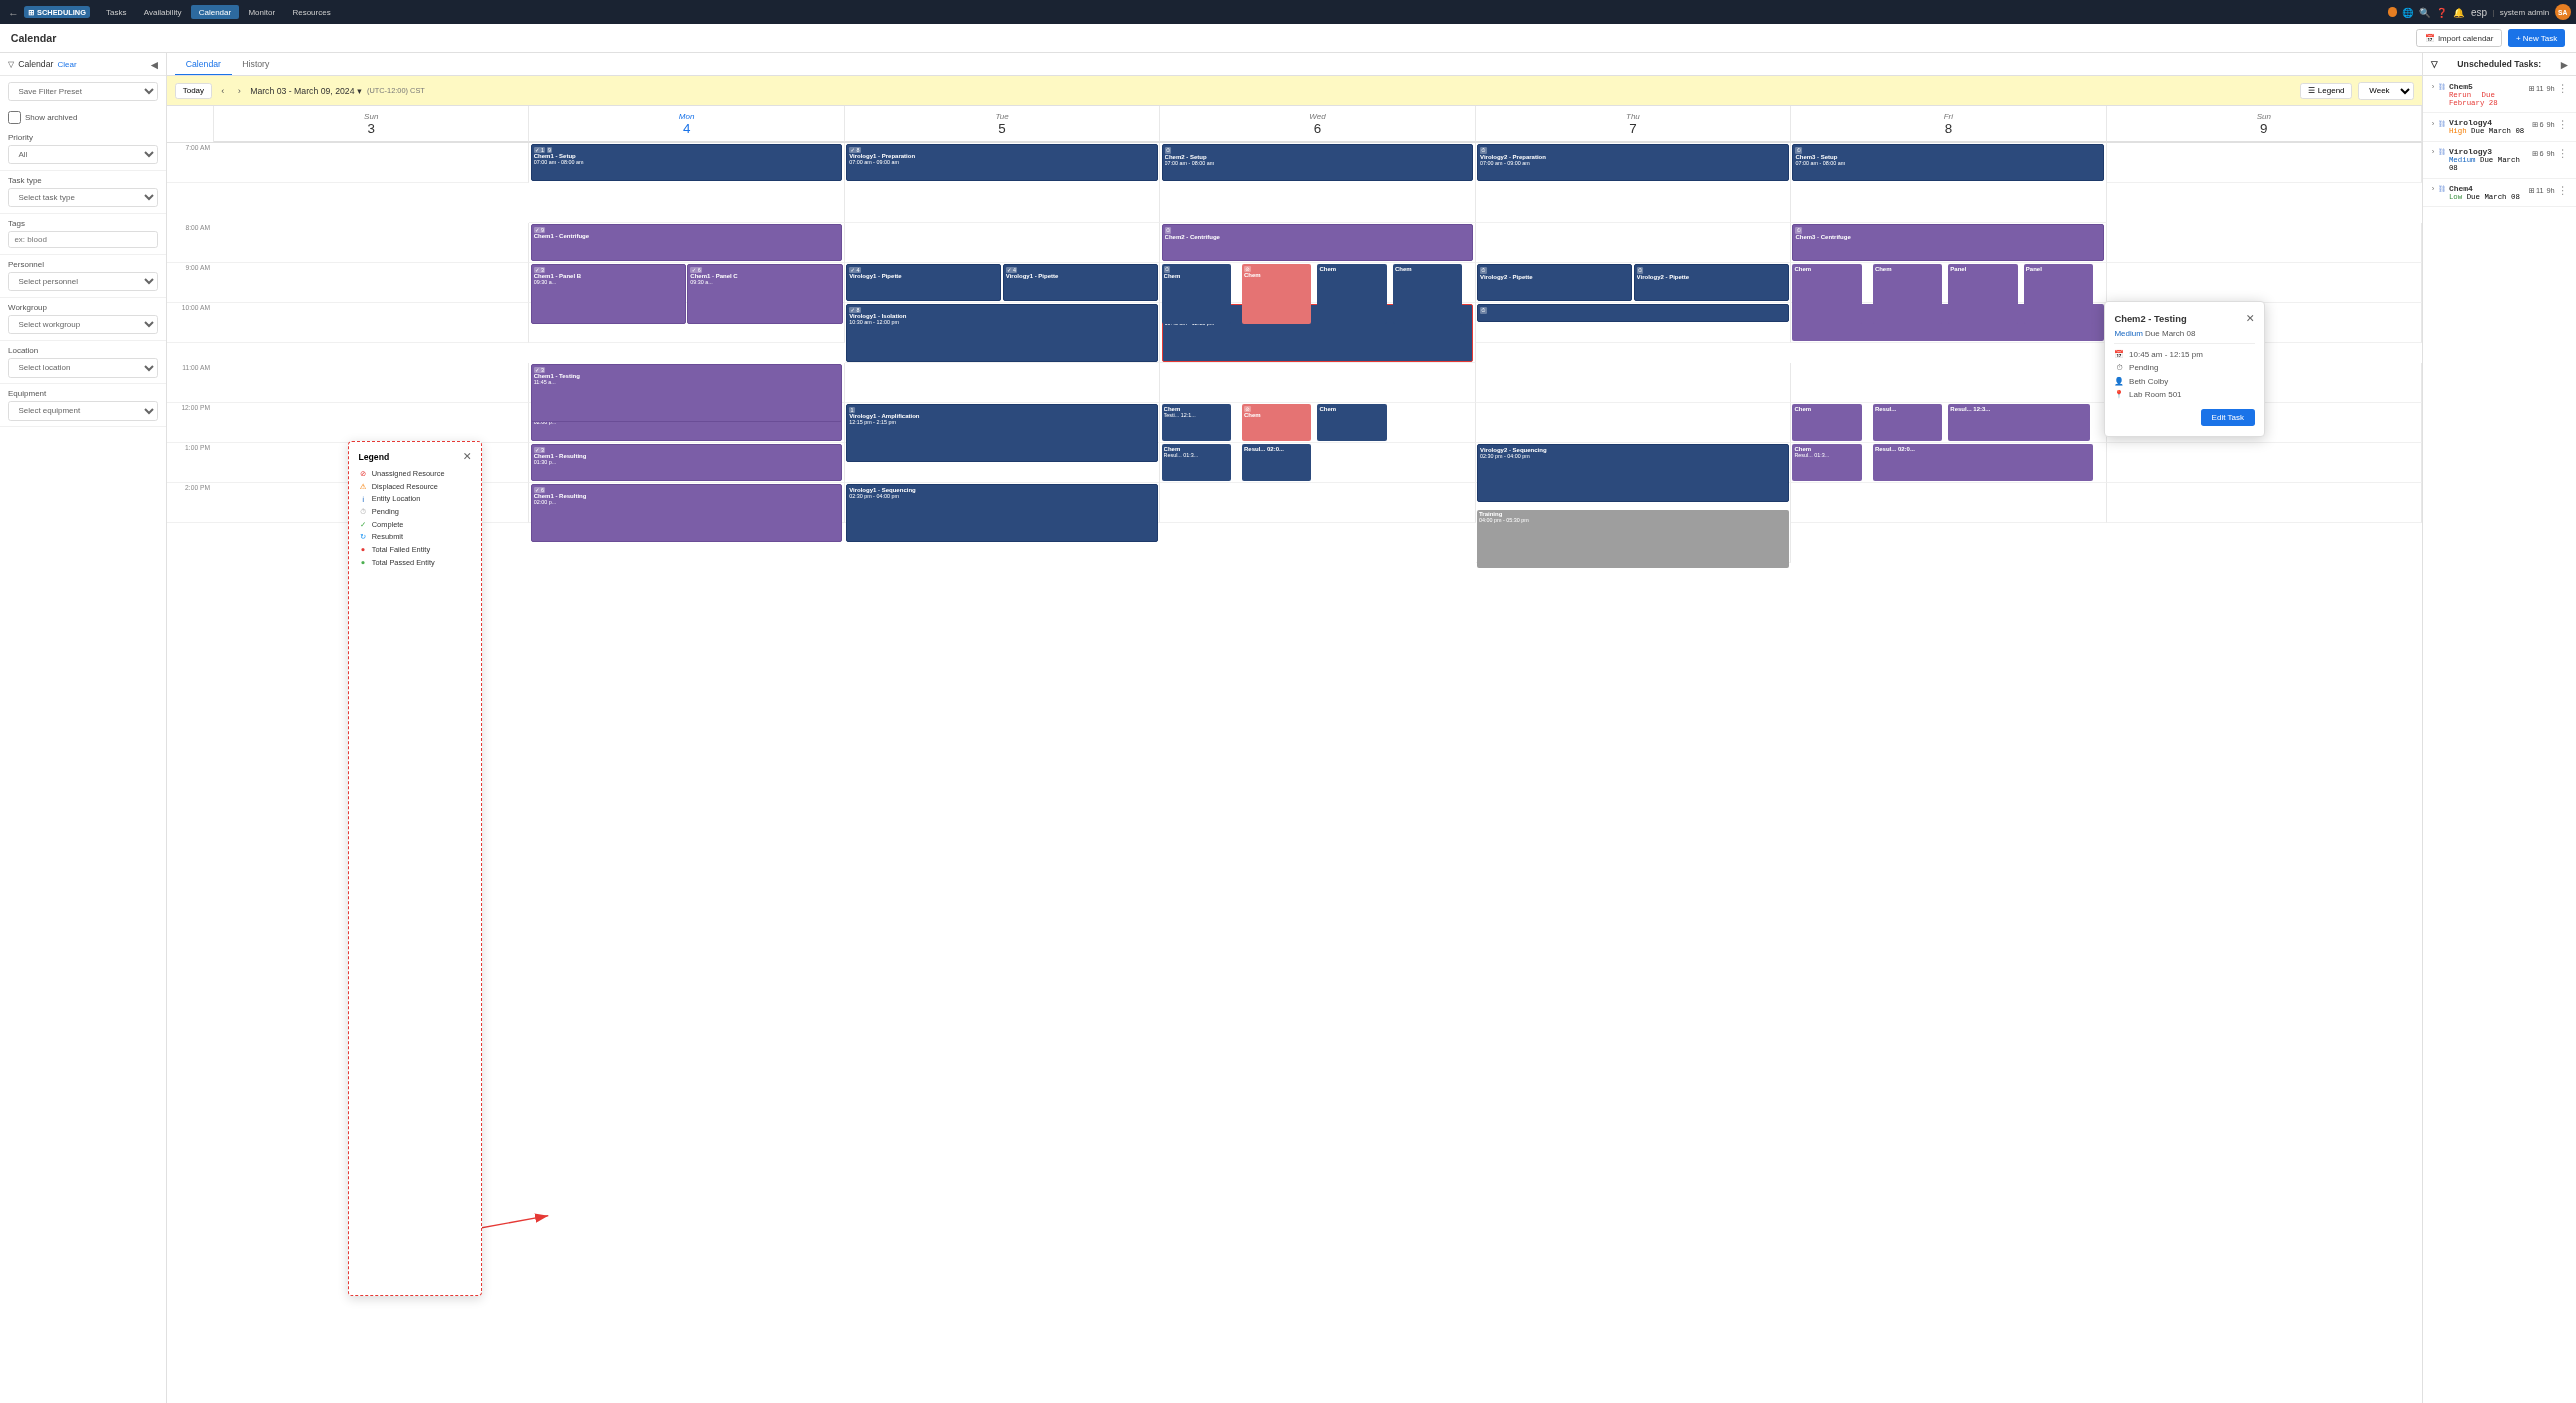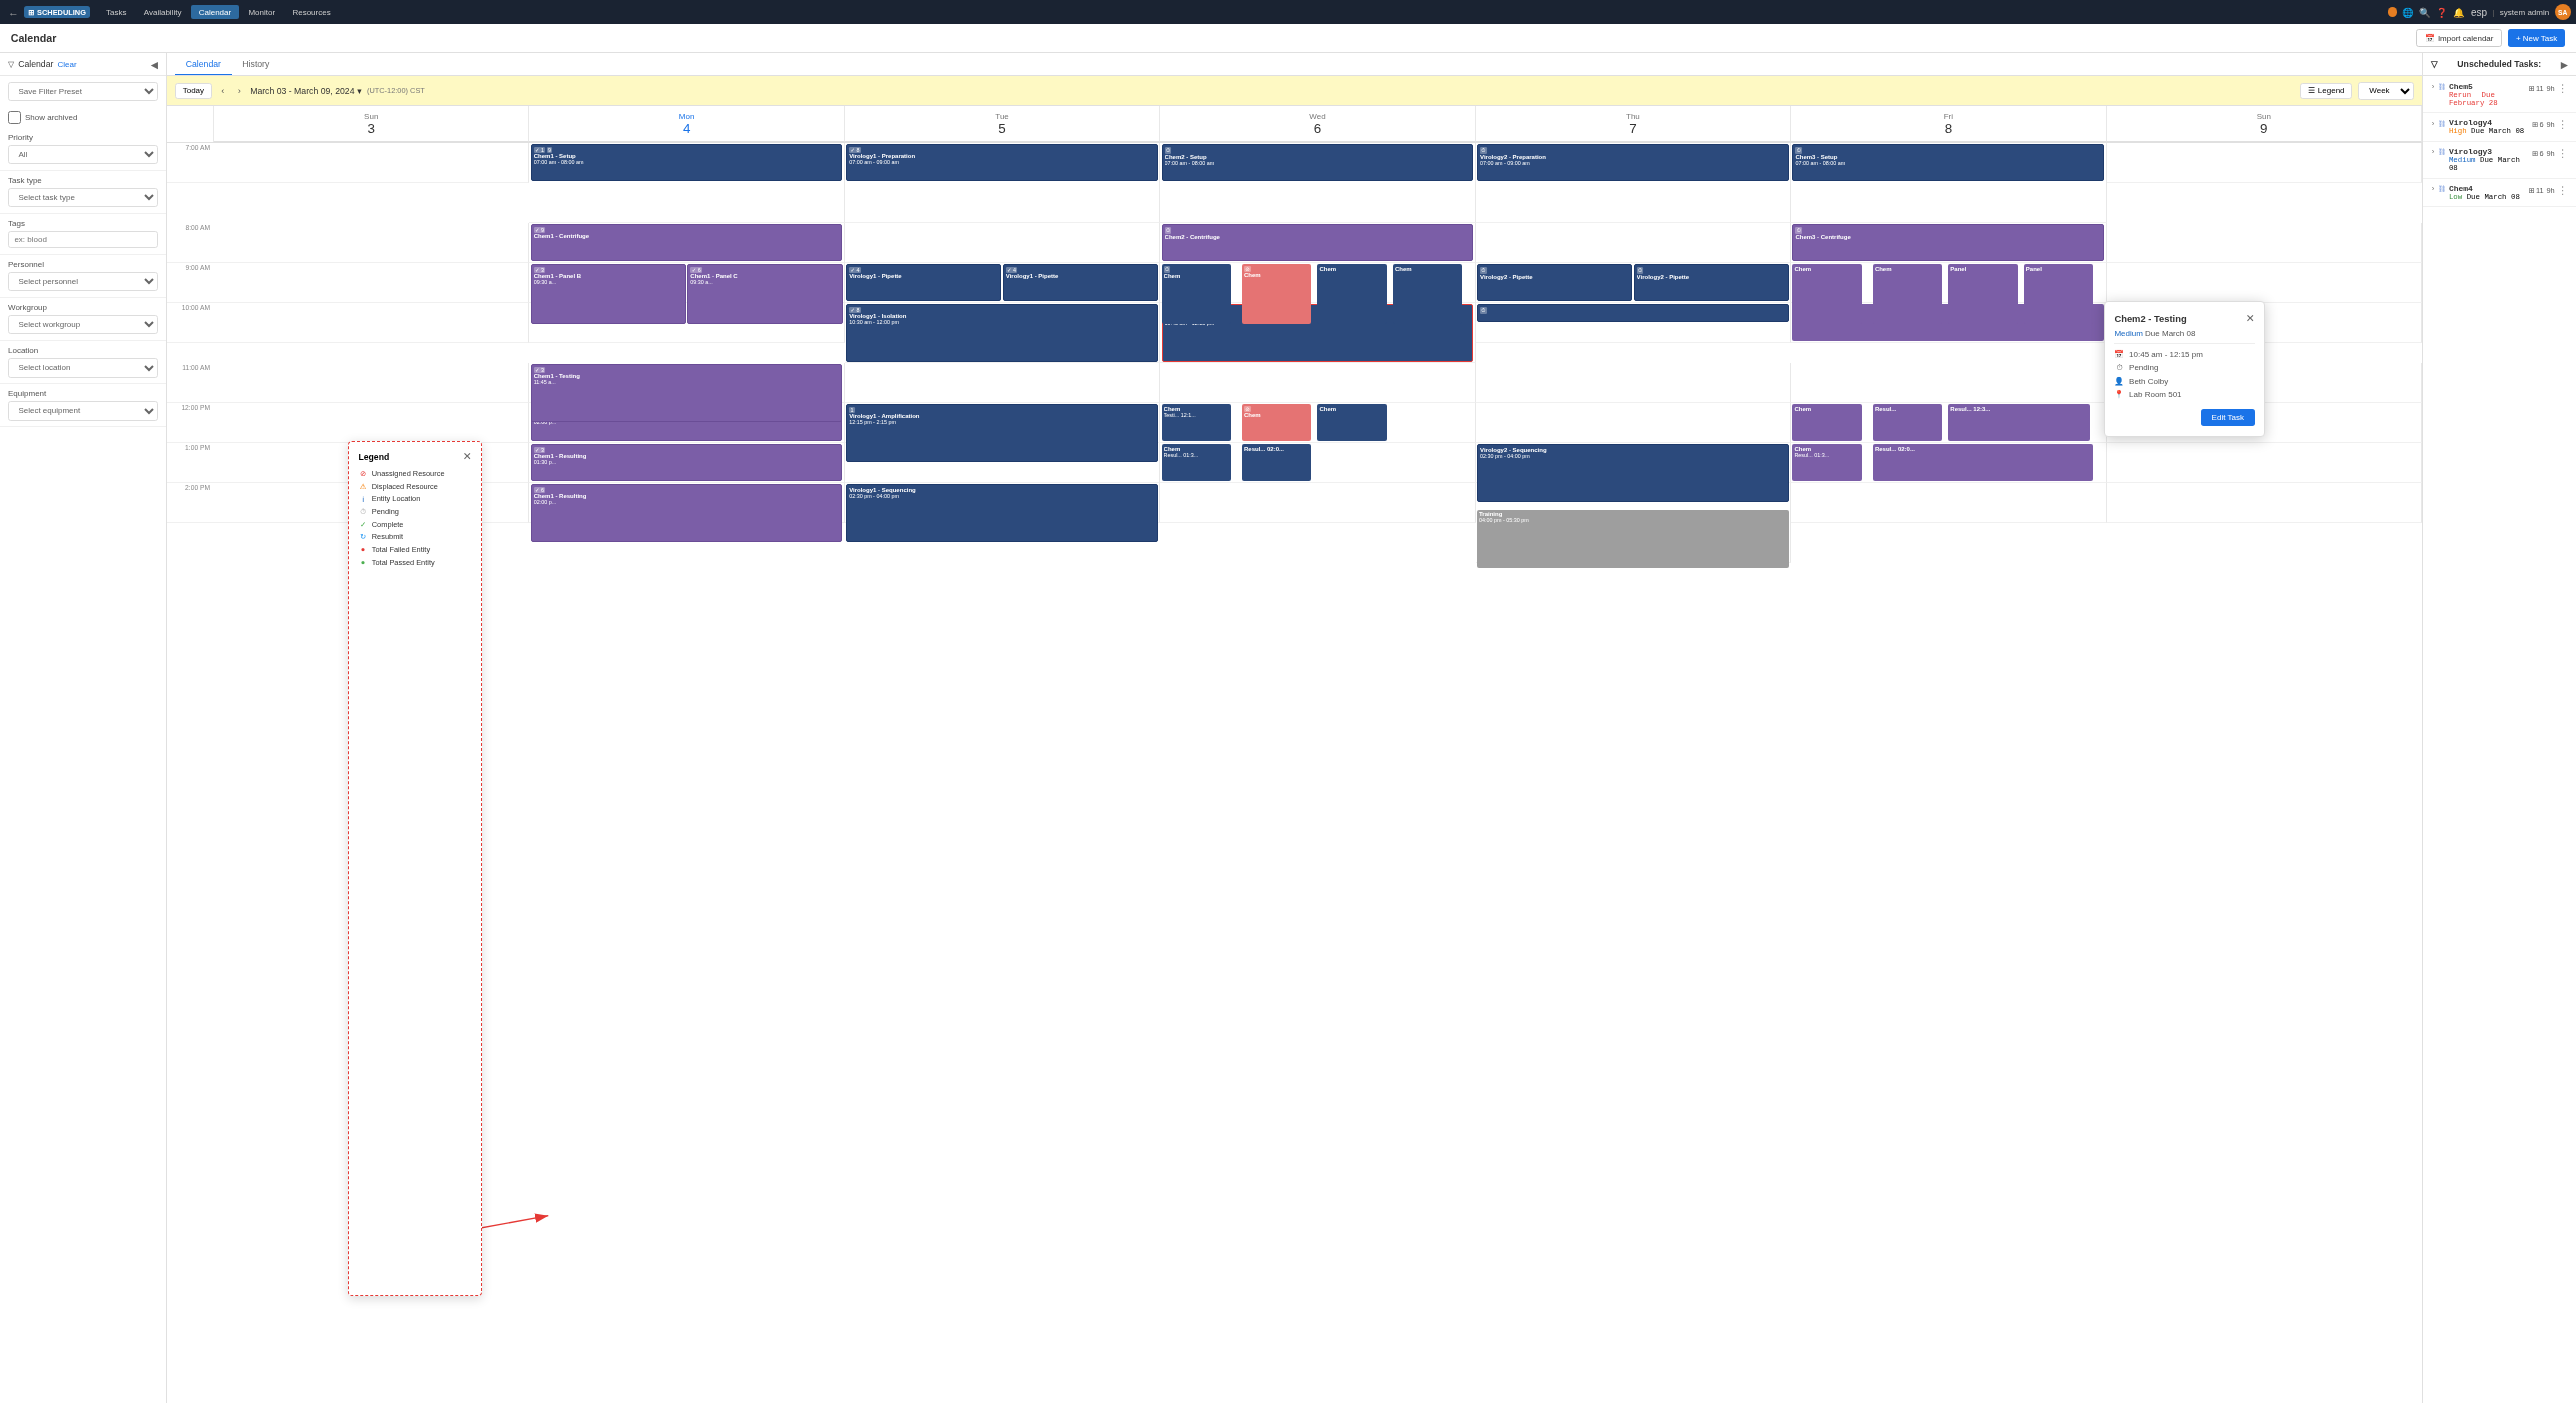--- a/index.html
+++ b/index.html
@@ -54,21 +54,21 @@
 
     
     .cal-toolbar { display: flex; align-items: center; gap: 5.4px; padding: 5.4px 8px; border-bottom: 0.7px solid #e0e0e0; background: #fef9c3; }
     .today-btn { padding: 2.7px 6.7px; border: 0.7px solid #ddd; border-radius: 2.7px; background: white; cursor: pointer; font-size: 8px; }
     .nav-arrow { background: none; border: none; cursor: pointer; font-size: 9.4px; color: #555; padding: 1.3px 4px; }
     .date-range { font-size: 8.7px; font-weight: 500; color: #333; cursor: pointer; display: flex; align-items: center; gap: 2.7px; }
     .timezone { font-size: 7.4px; color: #777; }
     .legend-btn { margin-left: auto; padding: 2.7px 6.7px; border: 0.7px solid #ddd; border-radius: 2.7px; background: white; cursor: pointer; font-size: 8px; display: flex; align-items: center; gap: 2.7px; }
     .week-select { padding: 2.7px 6.7px; border: 0.7px solid #ddd; border-radius: 2.7px; background: white; cursor: pointer; font-size: 8px; }
     .cal-day-header { background: white; border-bottom: 1.3px solid #e0e0e0; border-right: 0.7px solid #e8e8e8; padding: 5.4px 4px; text-align: center; position: sticky; top: 0; z-index: 10; }
-    .day-name { font-size: 8px; color: #777; font-weight: 400; }
+    .day-name { font-size: 8px; color: #777; font-weight: 400; font-style: italic; }
     .day-num { font-size: 13.4px; font-weight: 300; color: #333; }
     .day-header-mon .day-name { color: #1a73e8; }
     .day-header-mon .day-num { color: #1a73e8; }
 
     
     .right-sidebar { width: 154px; background: white; border-left: 0.7px solid #e0e0e0; display: flex; flex-direction: column; overflow-y: auto; flex-shrink: 0; }
     .right-sidebar-header { padding: 5.4px 8px; display: flex; align-items: center; justify-content: space-between; border-bottom: 0.7px solid #e0e0e0; font-weight: 600; font-size: 8.7px; color: #333; }
     .unscheduled-item { padding: 5.4px 8px; border-bottom: 0.7px solid #f0f0f0; display: flex; align-items: flex-start; justify-content: space-between; }
     .unscheduled-item-left { display: flex; align-items: flex-start; gap: 2.7px; font-family: Liberation Mono, monospace; }
     .expand-arrow { color: #666; font-size: 6.7px; cursor: pointer; margin-top: 1.3px; }

